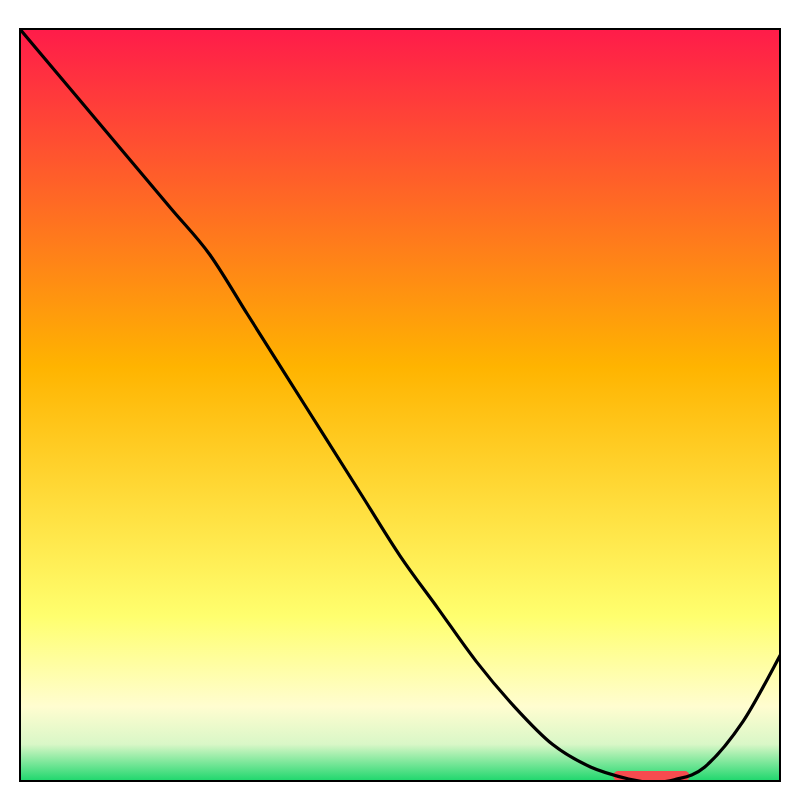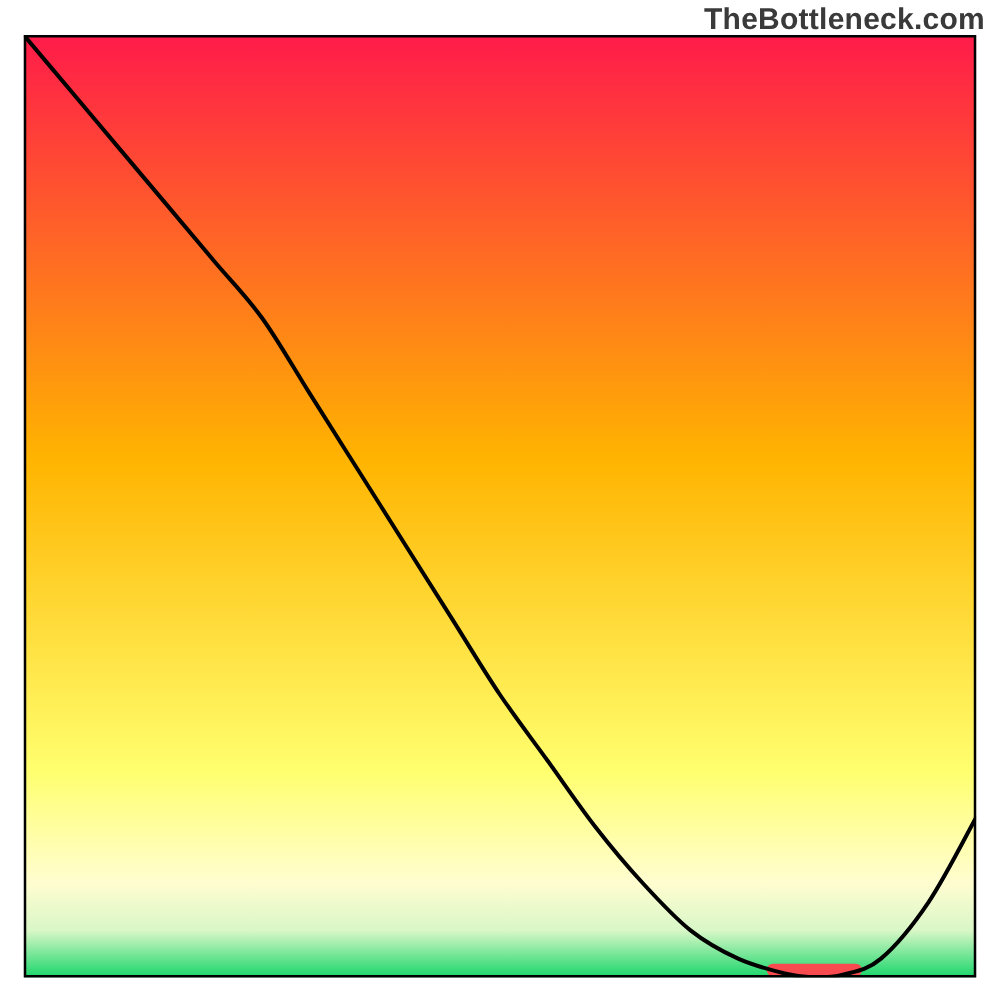--- a/index.html
+++ b/index.html
@@ -32,21 +32,20 @@
     top: 28px;
     width: 762px;
     height: 754px;
   }
   svg { display: block; }
 </style>
 </head>
 <body>
 
 <div class="wrap">
-  <div class="watermark">TheBottleneck.com</div>
 
   <div class="plot">
     <svg id="chart-svg" width="762" height="754" viewBox="0 0 762 754">
       <defs>
         <linearGradient id="bg-grad" x1="0" y1="0" x2="0" y2="1">
             <stop offset="0%" stop-color="#ff1b4a"></stop>
             <stop offset="45%" stop-color="#ffb400"></stop>
             <stop offset="78%" stop-color="#ffff6e"></stop>
             <stop offset="90%" stop-color="#fffdd0"></stop>
             <stop offset="95%" stop-color="#d9f7c7"></stop>

